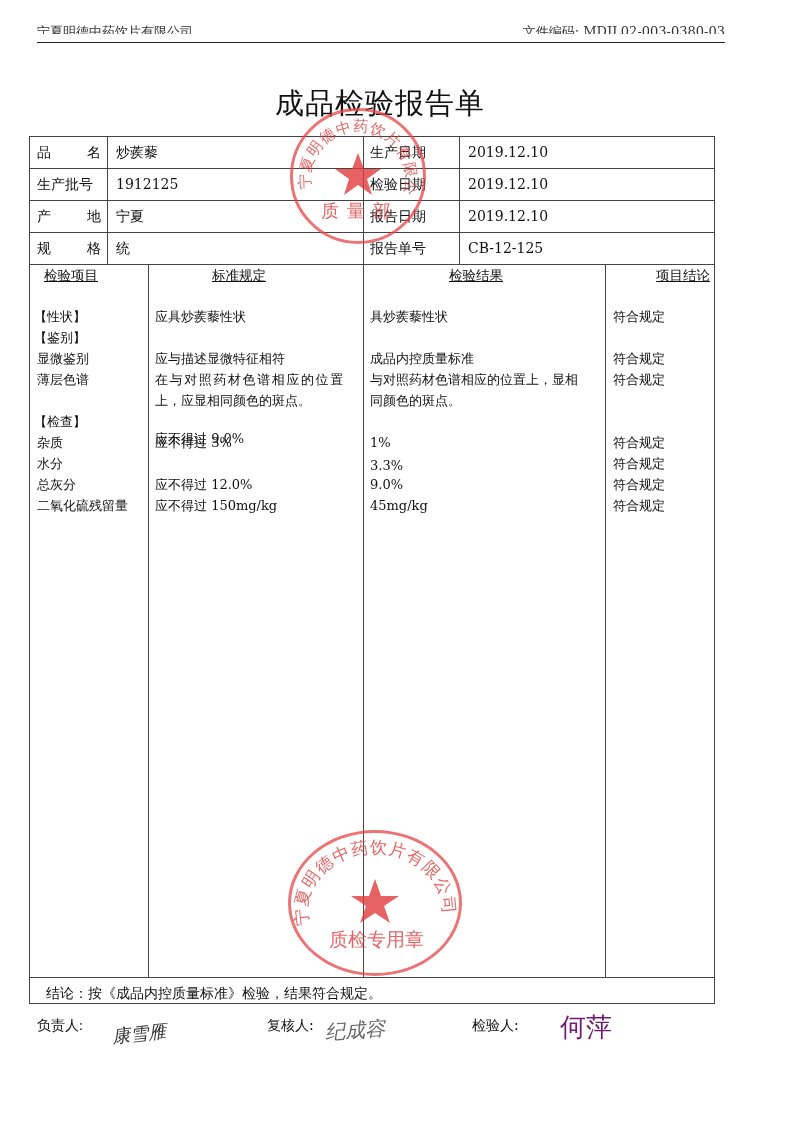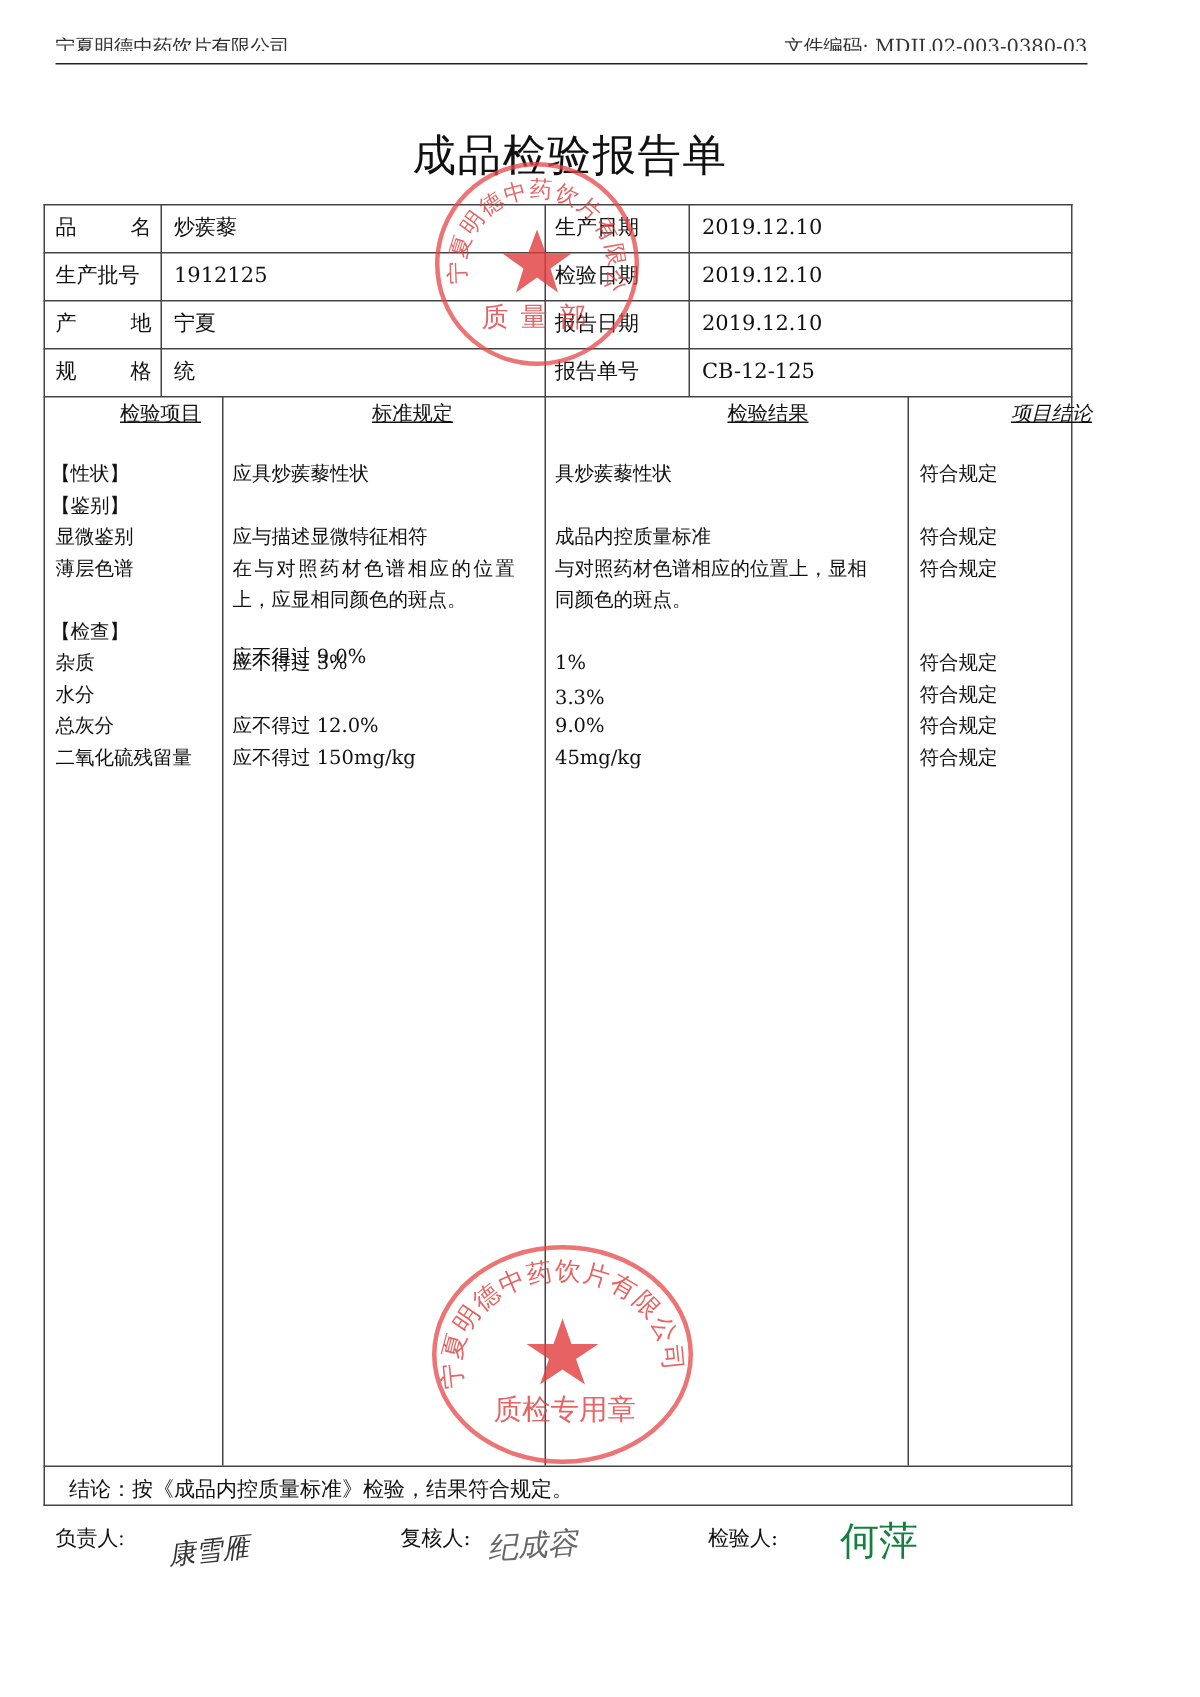--- a/index.html
+++ b/index.html
@@ -7,21 +7,21 @@
          font-family:"DejaVu Serif", serif; color:#111; }
   .abs { position:absolute; }
   .hdr-text { font-size:13px; top:25px; color:#333; line-height:14px; height:9px; overflow:hidden; }
   .hdr-line { left:37px; top:42px; width:688px; height:1px; background:#222; }
   .title { left:0; width:760px; top:84px; text-align:center; font-size:29px;
            font-family:"DejaVu Sans", sans-serif; letter-spacing:1px; }
   .hl { height:1px; background:#444; }
   .vl { width:1px; background:#444; }
   .cell { font-size:14px; line-height:18px; white-space:nowrap; }
   .spread { display:flex; justify-content:space-between; width:64px; }
-  .colhead { font-size:13.5px; text-decoration:underline; text-align:center;margin-left:36px; }
+  .colhead { font-size:13.5px; text-decoration:underline; text-align:center; }
   .row-text { font-size:13px; line-height:21px; white-space:nowrap; }
   .stamp { border:3px solid rgba(230,70,70,0.75); border-radius:50%; color:rgba(225,60,60,0.75); }
   .stamp-text { color:rgba(225,60,60,0.8); font-family:"DejaVu Sans", sans-serif; white-space:nowrap; }
   .sig-label { font-size:14px; top:1017px; }
   .sig { font-family:"DejaVu Sans", sans-serif; color:#333; font-style:italic; }
 </style>
 </head>
 <body>
 
 <div class="abs hdr-text" style="left:37px;">宁夏明德中药饮片有限公司</div>
@@ -78,21 +78,21 @@
     <span>格</span>
   </div>
   <div class="abs cell" style="left:116px;top:239px;">统</div>
   <div class="abs cell" style="left:370px;top:239px;">报告单号</div>
   <div class="abs cell" style="left:468px;top:239px;">CB-12-125</div>
 </div>
 
 <div class="abs colhead" style="left:29px;width:84px;top:267px;">检验项目</div>
 <div class="abs colhead" style="left:148px;width:182px;top:267px;">标准规定</div>
 <div class="abs colhead" style="left:363px;width:226px;top:267px;">检验结果</div>
-<div class="abs colhead" style="left:615px;width:100px;top:267px;font-style:italic;">项目结论</div>
+<div class="abs colhead" style="left:633px;width:100px;top:267px;">项目结论</div>
 
 <div>
   <div>
     <div class="abs row-text" style="left:34px;top:306px;">【性状】</div>
     <div class="abs row-text" style="left:155px;top:306px;">应具炒蒺藜性状</div>
     <div class="abs row-text" style="left:370px;top:306px;">具炒蒺藜性状</div>
     <div class="abs row-text" style="left:613px;top:306px;">符合规定</div>
   </div>
   <div>
     <div class="abs row-text" style="left:34px;top:327px;">【鉴别】</div>
@@ -142,21 +142,21 @@
   </div>
 </div>
 
 <div class="abs cell" style="left:46px;top:984px;font-size:14px;">结论：按《成品内控质量标准》检验，结果符合规定。</div>
 
 <div class="abs sig-label" style="left:37px;font-family:Liberation Serif, serif;">负责人:</div>
 <div class="abs sig" style="left:112px;top:1022px;font-size:18px;transform:rotate(-6deg);">康雪雁</div>
 <div class="abs sig-label" style="left:267px;">复核人:</div>
 <div class="abs sig" style="left:325px;top:1017px;font-size:20px;color:#666;transform:rotate(-4deg);">纪成容</div>
 <div class="abs sig-label" style="left:472px;">检验人:</div>
-<div class="abs sig" style="left:560px;top:1010px;font-size:26px;color:#15803d;font-style:normal;">何萍</div>
+<div class="abs sig" style="left:560px;top:1010px;font-size:26px;color:#701a75;font-style:normal;">何萍</div>
 
 <div class="abs stamp" style="left:290px;top:108px;width:130px;height:130px;">
   <svg class="abs" style="left:0;top:0;" width="130" height="130" viewBox="0 0 130 130">
     <defs>
         <path id="ringTop" d="M 18 78 A 48 48 0 1 1 112 78"></path>
       </defs>
     <text font-size="15" fill="rgba(225,60,60,0.8)" font-family="DejaVu Sans, sans-serif" letter-spacing="1">
       <textPath href="#ringTop">宁夏明德中药饮片有限公司</textPath>
     </text>
     <polygon points="65,42 71,58 88,58 74,68 79,84 65,74 51,84 56,68 42,58 59,58" fill="rgba(225,60,60,0.8)"></polygon>

